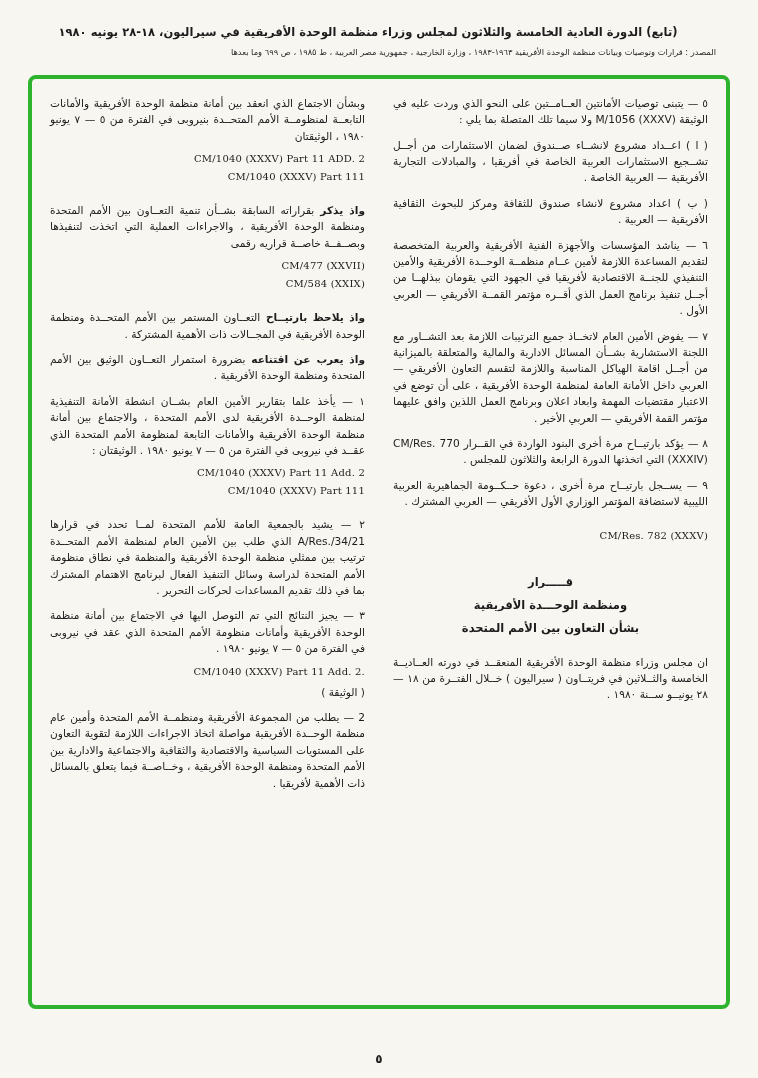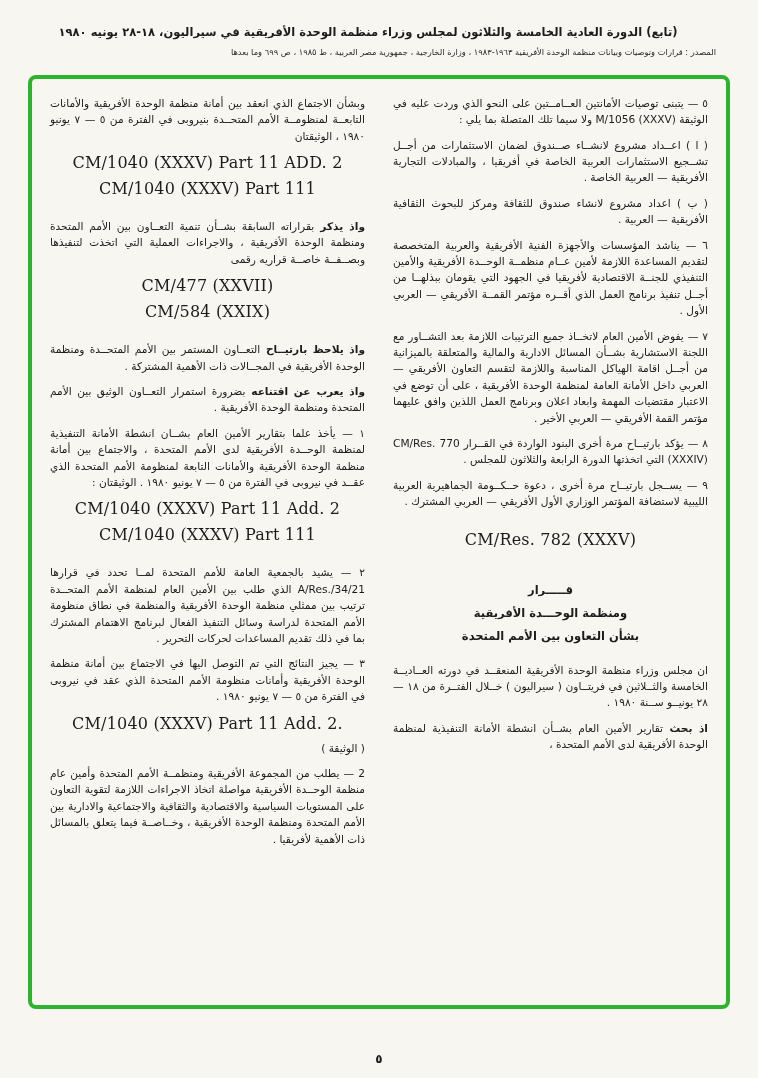--- a/index.html
+++ b/index.html
@@ -49,23 +49,23 @@
     direction: rtl;
     text-align: justify;
     font-size: 10.6px;
     line-height: 1.55;
     margin: 0 0 9px 0;
   }
   .para strong { font-weight: bold; }
 
   .ref {
     direction: ltr;
-    text-align: center;
+    text-align: right;
     font-family: "DejaVu Serif", serif;
-    font-size: 16px;
+    font-size: 10px;
     letter-spacing: 0.2px;
     margin: 7px 0 7px 0;
     white-space: nowrap;
   }
   .ref + .ref { margin-top: 0; }
   .gap-top { margin-top: 20px; }
 
   .heading-block {
     margin: 30px 0 14px 0;
     text-align: center;
@@ -107,21 +107,20 @@
           <p class="para">٧ — يفوض الأمين العام لاتخــاذ جميع الترتيبات اللازمة بعد التشــاور مع اللجنة الاستشارية بشــأن المسائل الادارية والمالية والمتعلقة بالميزانية من أجــل اقامة الهياكل المناسبة واللازمة لتقسم التعاون الأفريقي — العربي داخل الأمانة العامة لمنظمة الوحدة الأفريقية ، على أن توضع في الاعتبار مقتضيات المهمة وابعاد اعلان وبرنامج العمل اللذين وافق عليهما مؤتمر القمة الأفريقي — العربي الأخير .</p>
           <p class="para">٨ — يؤكد بارتيــاح مرة أخرى البنود الواردة في القــرار CM/Res. 770 (XXXIV) التي اتخذتها الدورة الرابعة والثلاثون للمجلس .</p>
           <p class="para">٩ — يســجل بارتيــاح مرة أخرى ، دعوة حــكــومة الجماهيرية العربية الليبية لاستضافة المؤتمر الوزاري الأول الأفريقي — العربي المشترك .</p>
           <p class="ref gap-top">CM/Res. 782 (XXXV)</p>
           <div class="heading-block">
             <div class="heading-line">قـــــرار</div>
             <div class="heading-line">ومنظمة الوحـــدة الأفريقية</div>
             <div class="heading-line">بشأن التعاون بين الأمم المتحدة</div>
           </div>
           <p class="para">ان مجلس وزراء منظمة الوحدة الأفريقية المنعقــد في دورته العــاديــة الخامسة والثــلاثين في فريتــاون ( سيراليون ) خــلال الفتــرة من ١٨ — ٢٨ يونيــو ســنة ١٩٨٠ .</p>
-          <p class="para"><strong>اذ بحث </strong>تقارير الأمين العام بشــأن انشطة الأمانة التنفيذية لمنظمة الوحدة الأفريقية لدى الأمم المتحدة ،</p>
         </div>
       <div class="col" id="col-left">
           <p class="para">وبشأن الاجتماع الذي انعقد بين أمانة منظمة الوحدة الأفريقية والأمانات التابعــة لمنظومــة الأمم المتحــدة بنيروبى في الفترة من ٥ — ٧ يونيو ١٩٨٠ ، الوثيقتان</p>
           <p class="ref">CM/1040 (XXXV) Part 11 ADD. 2</p>
           <p class="ref">CM/1040 (XXXV) Part 111</p>
           <p class="para gap-top"><strong>واذ يذكر </strong>بقراراته السابقة بشــأن تنمية التعــاون بين الأمم المتحدة ومنظمة الوحدة الأفريقية ، والاجراءات العملية التي اتخذت لتنفيذها وبصــفــة خاصــة قراريه رقمى</p>
           <p class="ref">CM/477 (XXVII)</p>
           <p class="ref">CM/584 (XXIX)</p>
           <p class="para gap-top"><strong>واذ يلاحظ بارتيــاح </strong>التعــاون المستمر بين الأمم المتحــدة ومنظمة الوحدة الأفريقية في المجــالات ذات الأهمية المشتركة .</p>
           <p class="para"><strong>واذ يعرب عن اقتناعه </strong>بضرورة استمرار التعــاون الوثيق بين الأمم المتحدة ومنظمة الوحدة الأفريقية .</p>

